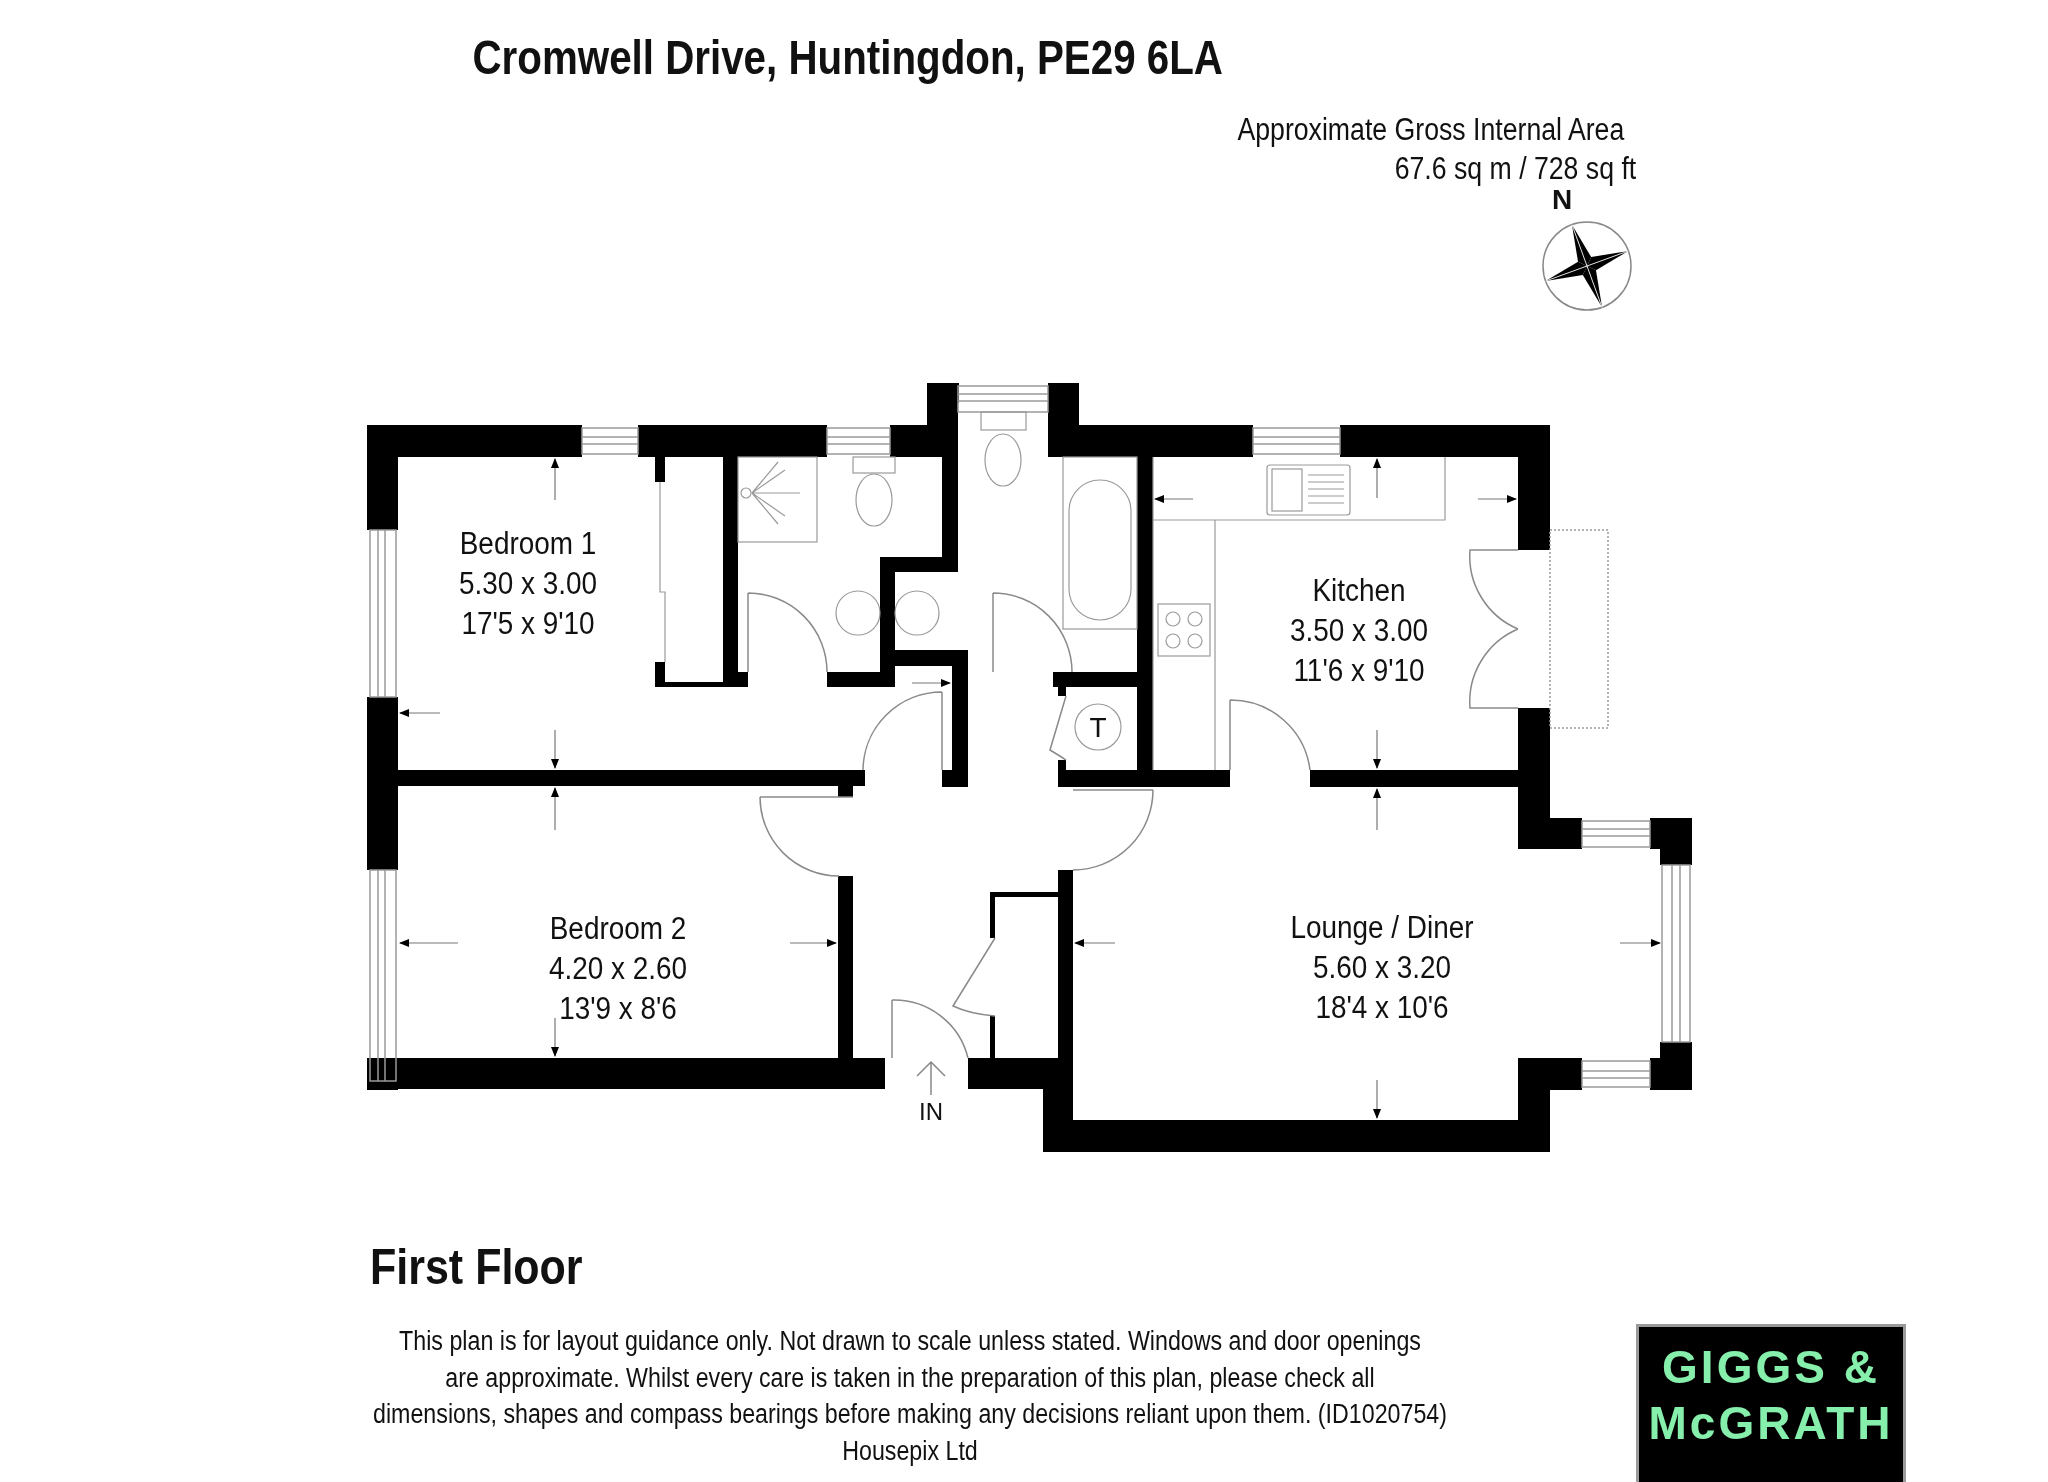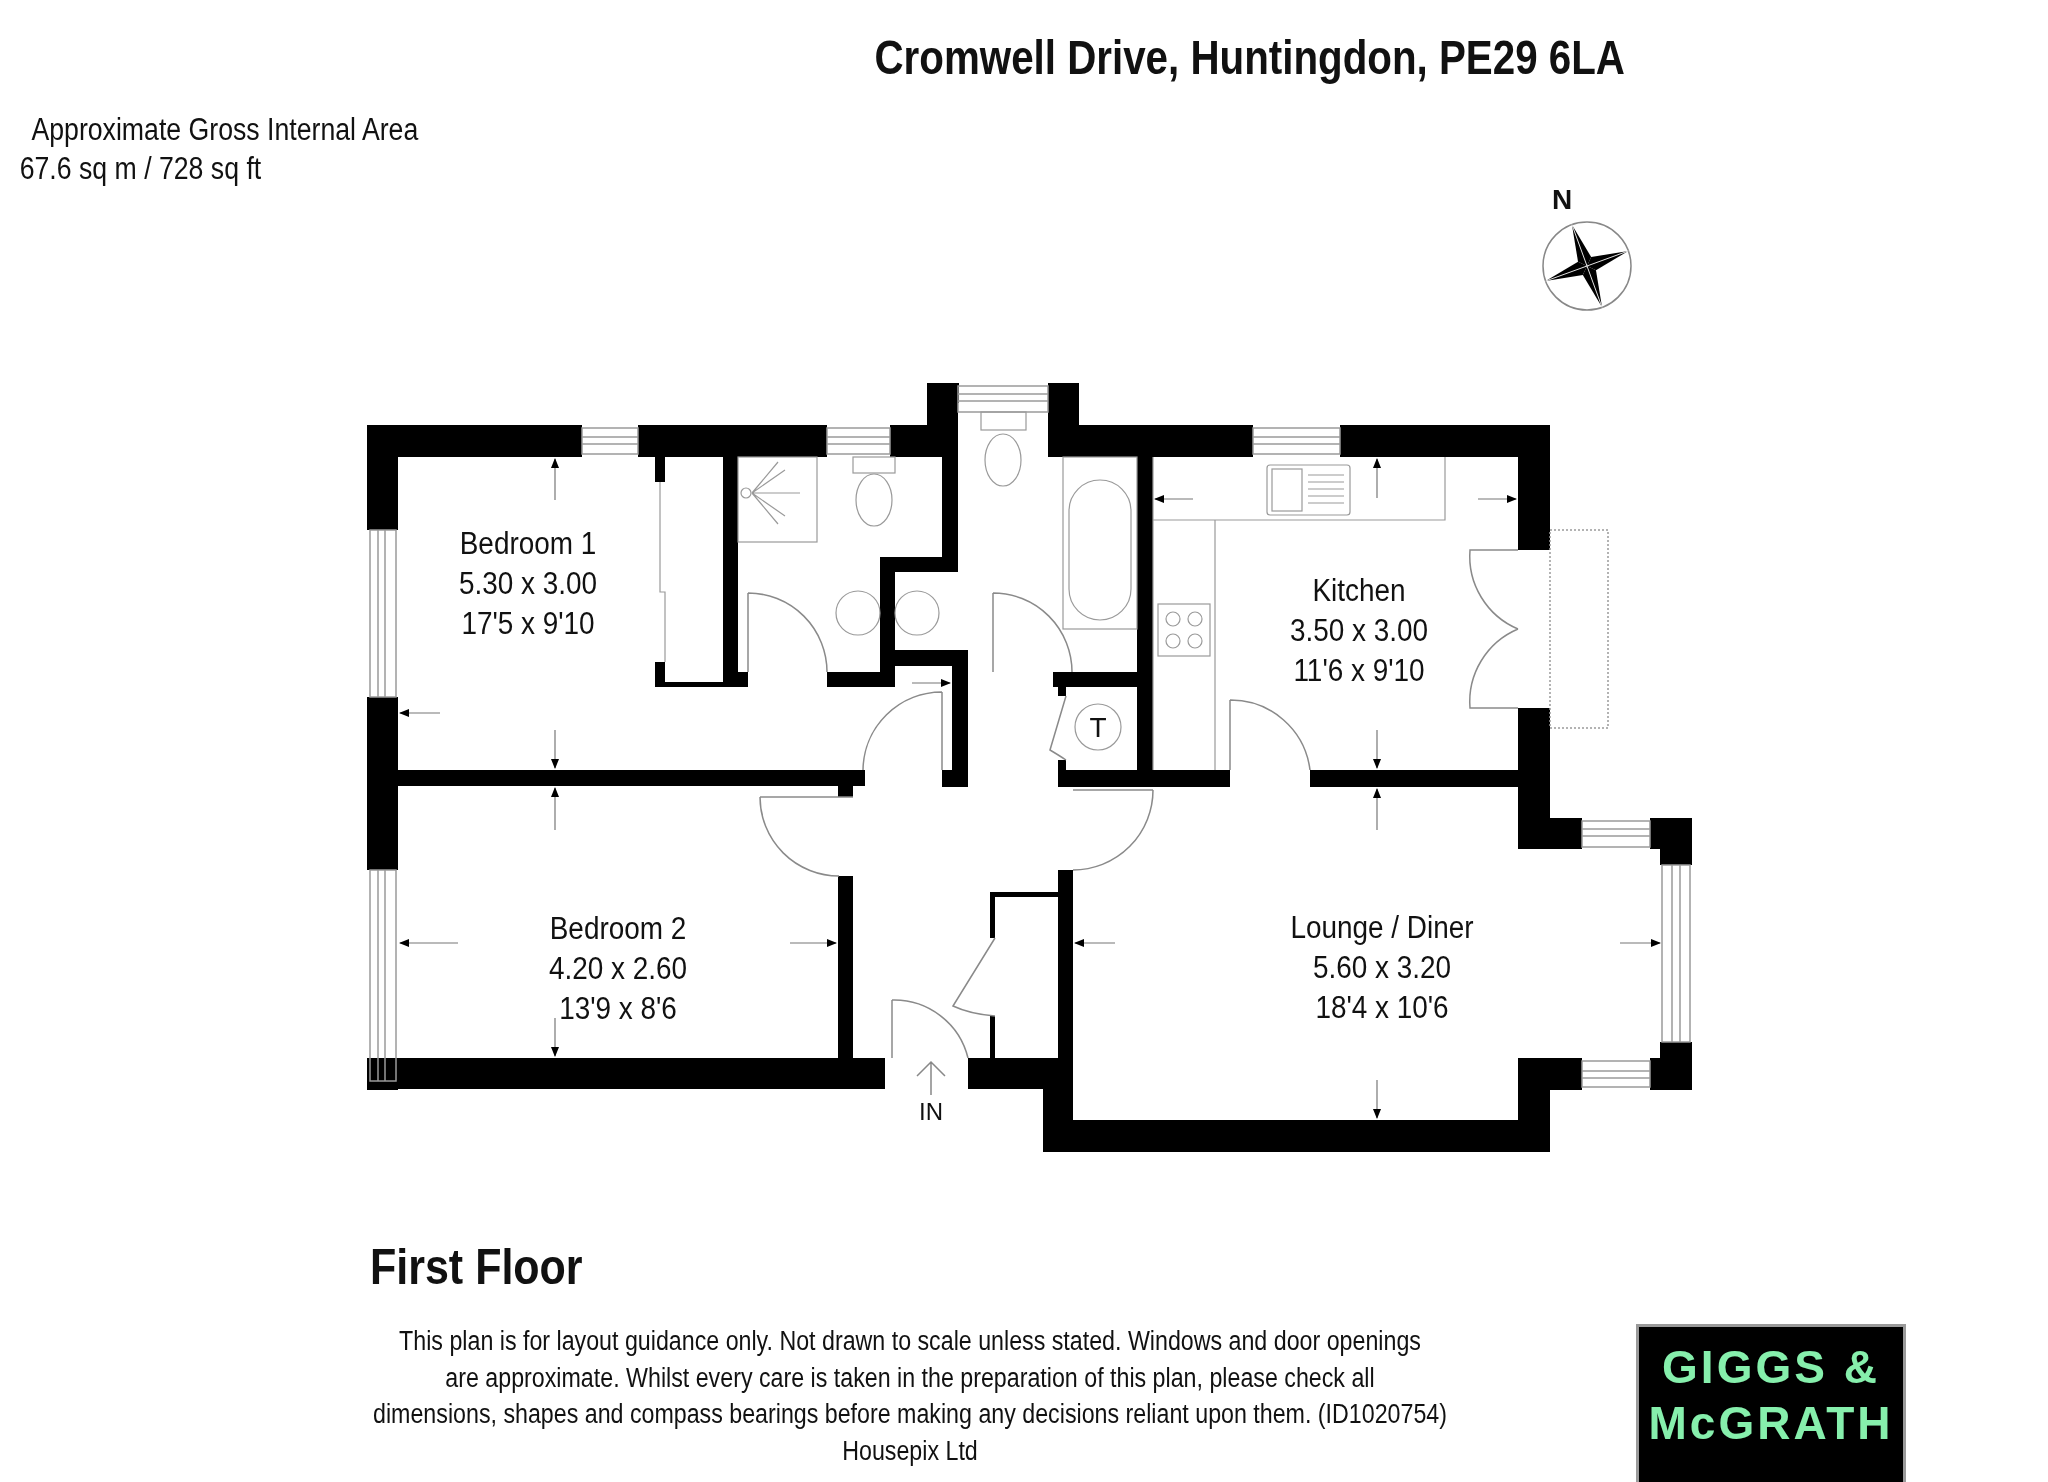--- a/index.html
+++ b/index.html
@@ -1,20 +1,20 @@
 <!DOCTYPE html>
 <html><head>
 <meta charset="utf-8">
 <style>
   html,body{margin:0;padding:0;background:#ffffff;}
   body{width:2048px;height:1482px;position:relative;overflow:hidden;font-family:"Liberation Sans",sans-serif;color:#111;}
   .abs{position:absolute;}
-  .title{left:0;width:1696px;top:30px;text-align:right;font-weight:bold;font-size:48px;line-height:56px;text-decoration:underline;}
+  .title{left:0;width:1696px;top:30px;text-align:center;font-weight:bold;font-size:48px;line-height:56px;text-decoration:underline;}
   .title span{display:inline-block;transform:scaleX(0.84);transform-origin:center;}
-  .subtitle{left:0;width:1656px;top:110px;text-align:left;font-size:31px;line-height:39px;}
+  .subtitle{left:0;width:1656px;top:110px;text-align:right;font-size:31px;line-height:39px;}
   .subtitle span{display:inline-block;transform:scaleX(0.86);}
   .plan{left:0;top:0;width:2048px;height:1482px;}
   .room-label{position:absolute;text-align:center;font-size:31px;line-height:40px;width:260px;}
   .room-label span{display:block;transform:scaleX(0.9);}
   .compass-n{left:1552px;top:184px;font-size:28px;font-weight:bold;}
   .in-label{left:906px;top:1098px;width:50px;text-align:center;font-size:24px;}
   .floor-label{left:370px;top:1238px;font-size:50px;font-weight:bold;}
   .floor-label span{display:inline-block;transform:scaleX(0.86);transform-origin:left;}
   .disclaimer{left:220px;width:1380px;top:1323px;text-align:center;font-size:27px;line-height:36.5px;}
   .disclaimer span{display:block;transform:scaleX(0.86);}

